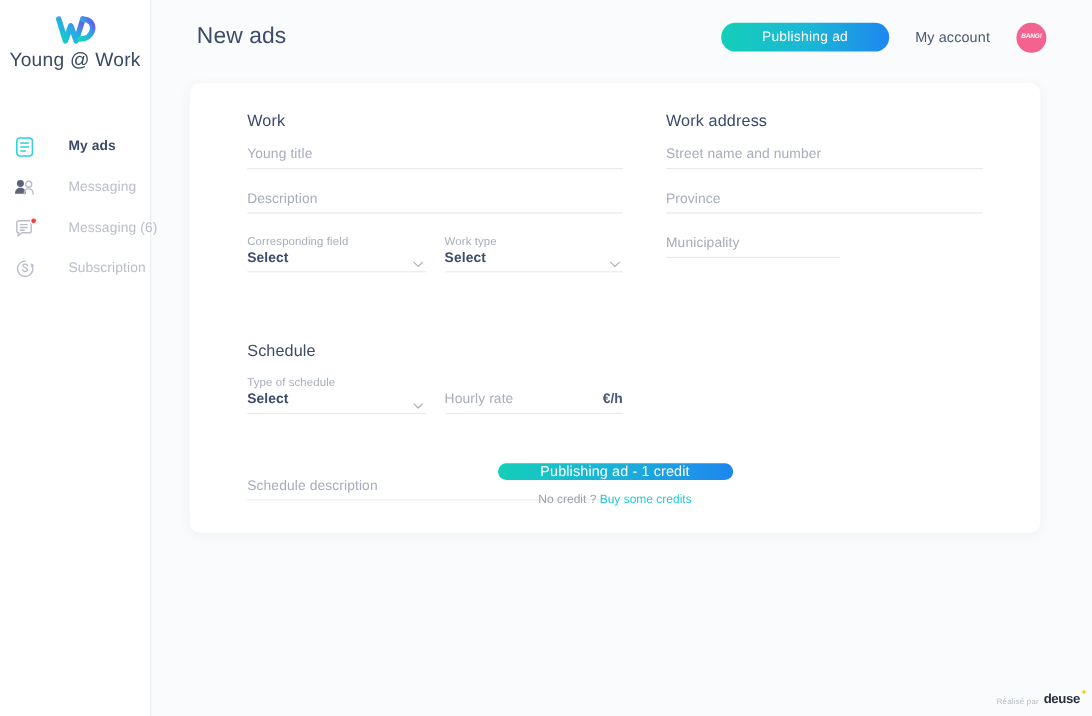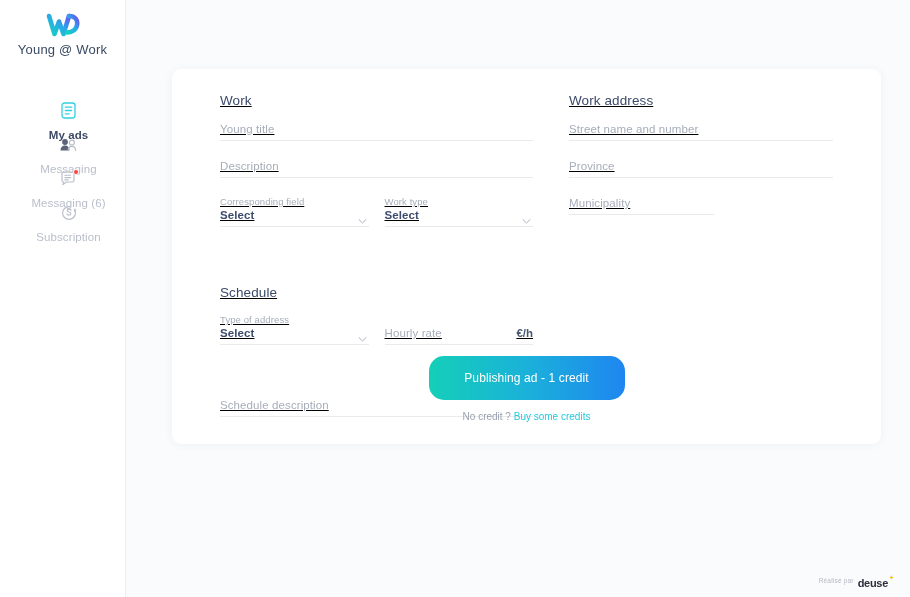--- a/index.html
+++ b/index.html
@@ -15,28 +15,28 @@
   .sidebar {
     width: 126px; height: 597px;
     background: #ffffff;
     border-right: 1px solid #eceef1;
     flex: 0 0 126px;
     position: relative;
   }
   .brand { padding-top: 10px; text-align: center; }
   .brand-mark { height: 30px; display: flex; align-items: center; justify-content: center; }
   .brand-name {
-    font-size: 13px; color: #3a4a63; letter-spacing: .2px;
+    font-size: 16px; color: #3a4a63; letter-spacing: .2px;
     margin-top: 2px; font-weight: 400;
   }
   .nav { margin-top: 45px; }
   .nav-item {
     display: flex; align-items: center;
     height: 34px; padding-left: 12px;
-    cursor: pointer; gap: 10px; flex-direction: column;
+    cursor: pointer; gap: 28px;
   }
   .nav-icon {
     width: 17px; height: 17px; flex: 0 0 17px;
     display: flex; align-items: center; justify-content: center;
     position: relative;
   }
   .nav-label { font-size: 11.5px; color: #b9bec9; letter-spacing: .1px; white-space: nowrap; }
   .nav-item.active .nav-label { color: #3d4a66; font-weight: 700; }
   .badge-dot {
     position: absolute; top: -1px; right: -2px;
@@ -72,26 +72,25 @@
     cursor: pointer; overflow: hidden;
   }
   .avatar-text {
     font-size: 5.5px; color: #fff; font-weight: 700;
     letter-spacing: -.2px; transform: skewX(-8deg);
   }
 
   
   .card {
     position: absolute;
-    left: 46px; top: 69px;
+    left: 32px; top: 69px;
     width: 709px; height: 375px;
     background: #ffffff;
     border-radius: 9px;
     box-shadow: 0 1px 10px rgba(60,72,100,.055);
-    text-decoration: underline;
   }
   .card-inner { padding: 24px 48px 0 48px; }
   .cols { display: flex; gap: 36px; }
   .col { width: 313px; }
 
   .section-title {
     font-size: 13.5px; color: #3b4a6b; font-weight: 400;
     letter-spacing: .1px; margin-bottom: 14px;
   }
   .section-title.schedule { margin-top: 40px; }
@@ -125,33 +124,33 @@
 
   
   .wide { width: 313px; }
 
   
   .card-footer {
     position: absolute; left: 0; right: 0; bottom: 22px;
     display: flex; flex-direction: column; align-items: center;
   }
   .btn-publish-main {
-    width: 196px; height: 44px;
+    width: 196px; height: 14px;
     border: none; border-radius: 15px;
     background: linear-gradient(90deg, #14cfb8 0%, #1bb1da 50%, #1e86f0 100%);
     color: #fff; font-size: 12px; font-family: inherit;
     cursor: pointer; letter-spacing: .1px;
   }
   .credit-line { margin-top: 11px; font-size: 10px; color: #9aa1ae; }
   .credit-link { color: #25c8dd; cursor: pointer; }
 
   
   .page-footer {
-    position: absolute; right: 22px; bottom: 8px;
-    display: flex; align-items: flex-start; gap: 4px;
+    position: absolute; right: 10px; bottom: 8px;
+    display: flex; align-items: flex-end; gap: 4px;
   }
   .footer-pre { font-size: 6.5px; color: #b4b9c3; letter-spacing: .2px; }
   .footer-brand {
     font-size: 11px; color: #2b2f3a; font-weight: 700; letter-spacing: -.3px;
     position: relative;
   }
   .footer-star {
     position: absolute; top: -3px; right: -6px;
     font-size: 7px; color: #f5c518; line-height: 1;
   }
@@ -232,20 +231,30 @@
           </svg>
         </span>
         <span class="nav-label">Subscription</span>
       </div>
 
     </nav>
   </aside>
 
   <main class="main">
 
+    <div class="topbar">
+      <h1 class="page-title">New ads</h1>
+      <div class="topbar-right">
+        <button class="btn-publish-top">Publishing ad</button>
+        <span class="account-link">My account</span>
+        <div class="avatar">
+          <span class="avatar-text">BANG!</span>
+        </div>
+      </div>
+    </div>
 
     <section class="card">
       <div class="card-inner">
         <div class="cols">
 
           <div class="col">
 
             <h2 class="section-title">Work</h2>
 
             <div class="field">
@@ -286,21 +295,21 @@
                 </span>
               </div>
 
             </div>
 
             <h2 class="section-title schedule">Schedule</h2>
 
             <div class="row2">
 
               <div class="field select">
-                <span class="field-label">Type of address</span>
+                <span class="field-label">Type of schedule</span>
                 <div class="field-line">
                   <span class="field-value">Select</span>
                 </div>
                 <span class="chevron">
                   <svg width="9" height="9" viewBox="0 0 9 9" aria-hidden="true">
                     <path d="M1 2.6 L4.5 6 L8 2.6" fill="none" stroke="#a9b0bf" stroke-width="1" stroke-linecap="round" stroke-linejoin="round"></path>
                   </svg>
                 </span>
               </div>
 

